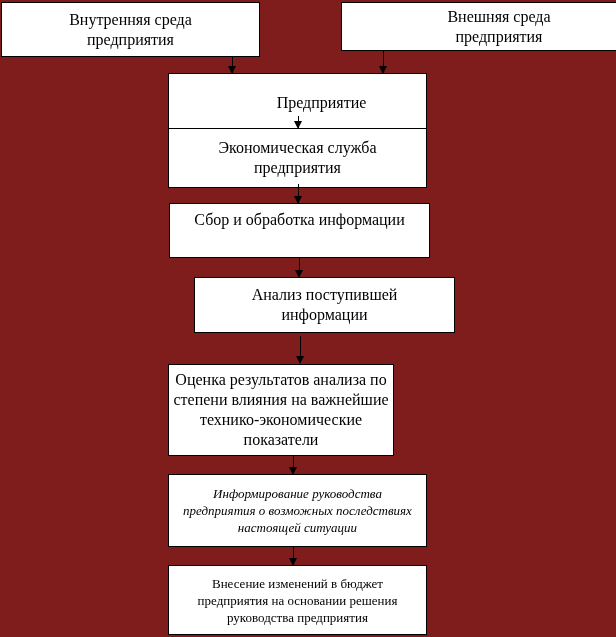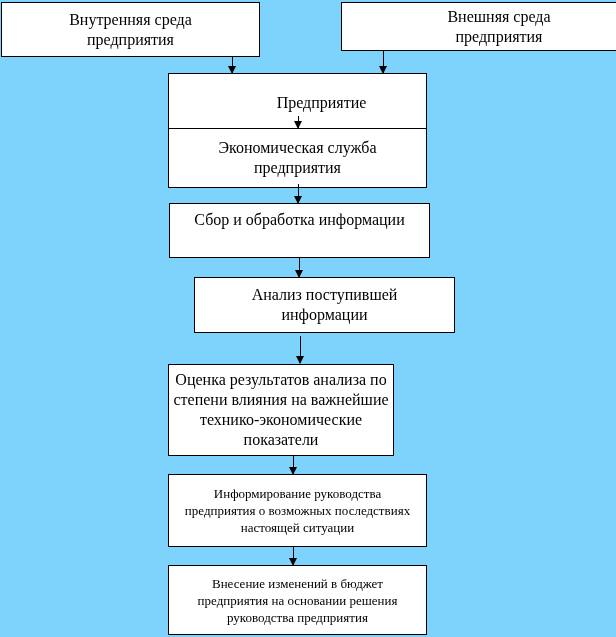--- a/index.html
+++ b/index.html
@@ -4,21 +4,21 @@
 <style>
   html, body {
     margin: 0;
     padding: 0;
     background: #ffffff;
   }
   .canvas {
     position: relative;
     width: 616px;
     height: 637px;
-    background: #7dd3fc;
+    background: #7f1d1d;
     font-family: "Liberation Serif", "DejaVu Serif", serif;
     color: #000000;
   }
   .node {
     position: absolute;
     box-sizing: border-box;
     border: 1px solid #000000;
     background: #ffffff;
     display: flex;
     align-items: center;
@@ -35,21 +35,21 @@
   .font-sm { font-size: 13px; line-height: 17px; }
 
   
   #n-internal   { left: 1px;   top: 2px;   width: 259px; height: 55px; }
   #n-external   { left: 341px; top: 2px;   width: 316px; height: 49px; }
   #n-enterprise { left: 168px; top: 73px;  width: 259px; height: 60px; padding-left: 48px; }
   #n-econ       { left: 168px; top: 128px; width: 259px; height: 60px; }
   #n-collect    { left: 169px; top: 203px; width: 261px; height: 55px; font-family: Liberation Serif, serif; }
   #n-analysis   { left: 170px; top: 277px; width: 261px; height: 56px; margin-left: 24px; }
   #n-evaluate   { left: 168px; top: 364px; width: 226px; height: 92px; }
-  #n-inform     { left: 168px; top: 474px; width: 259px; height: 73px; }
+  #n-inform     { left: 168px; top: 474px; width: 259px; height: 73px; font-style: italic; }
   #n-budget     { left: 168px; top: 565px; width: 259px; height: 70px; }
 
   
   .arrow {
     position: absolute;
     width: 0;
     border-left: 1px solid #000000;
   }
   .arrow::after {
     content: "";

